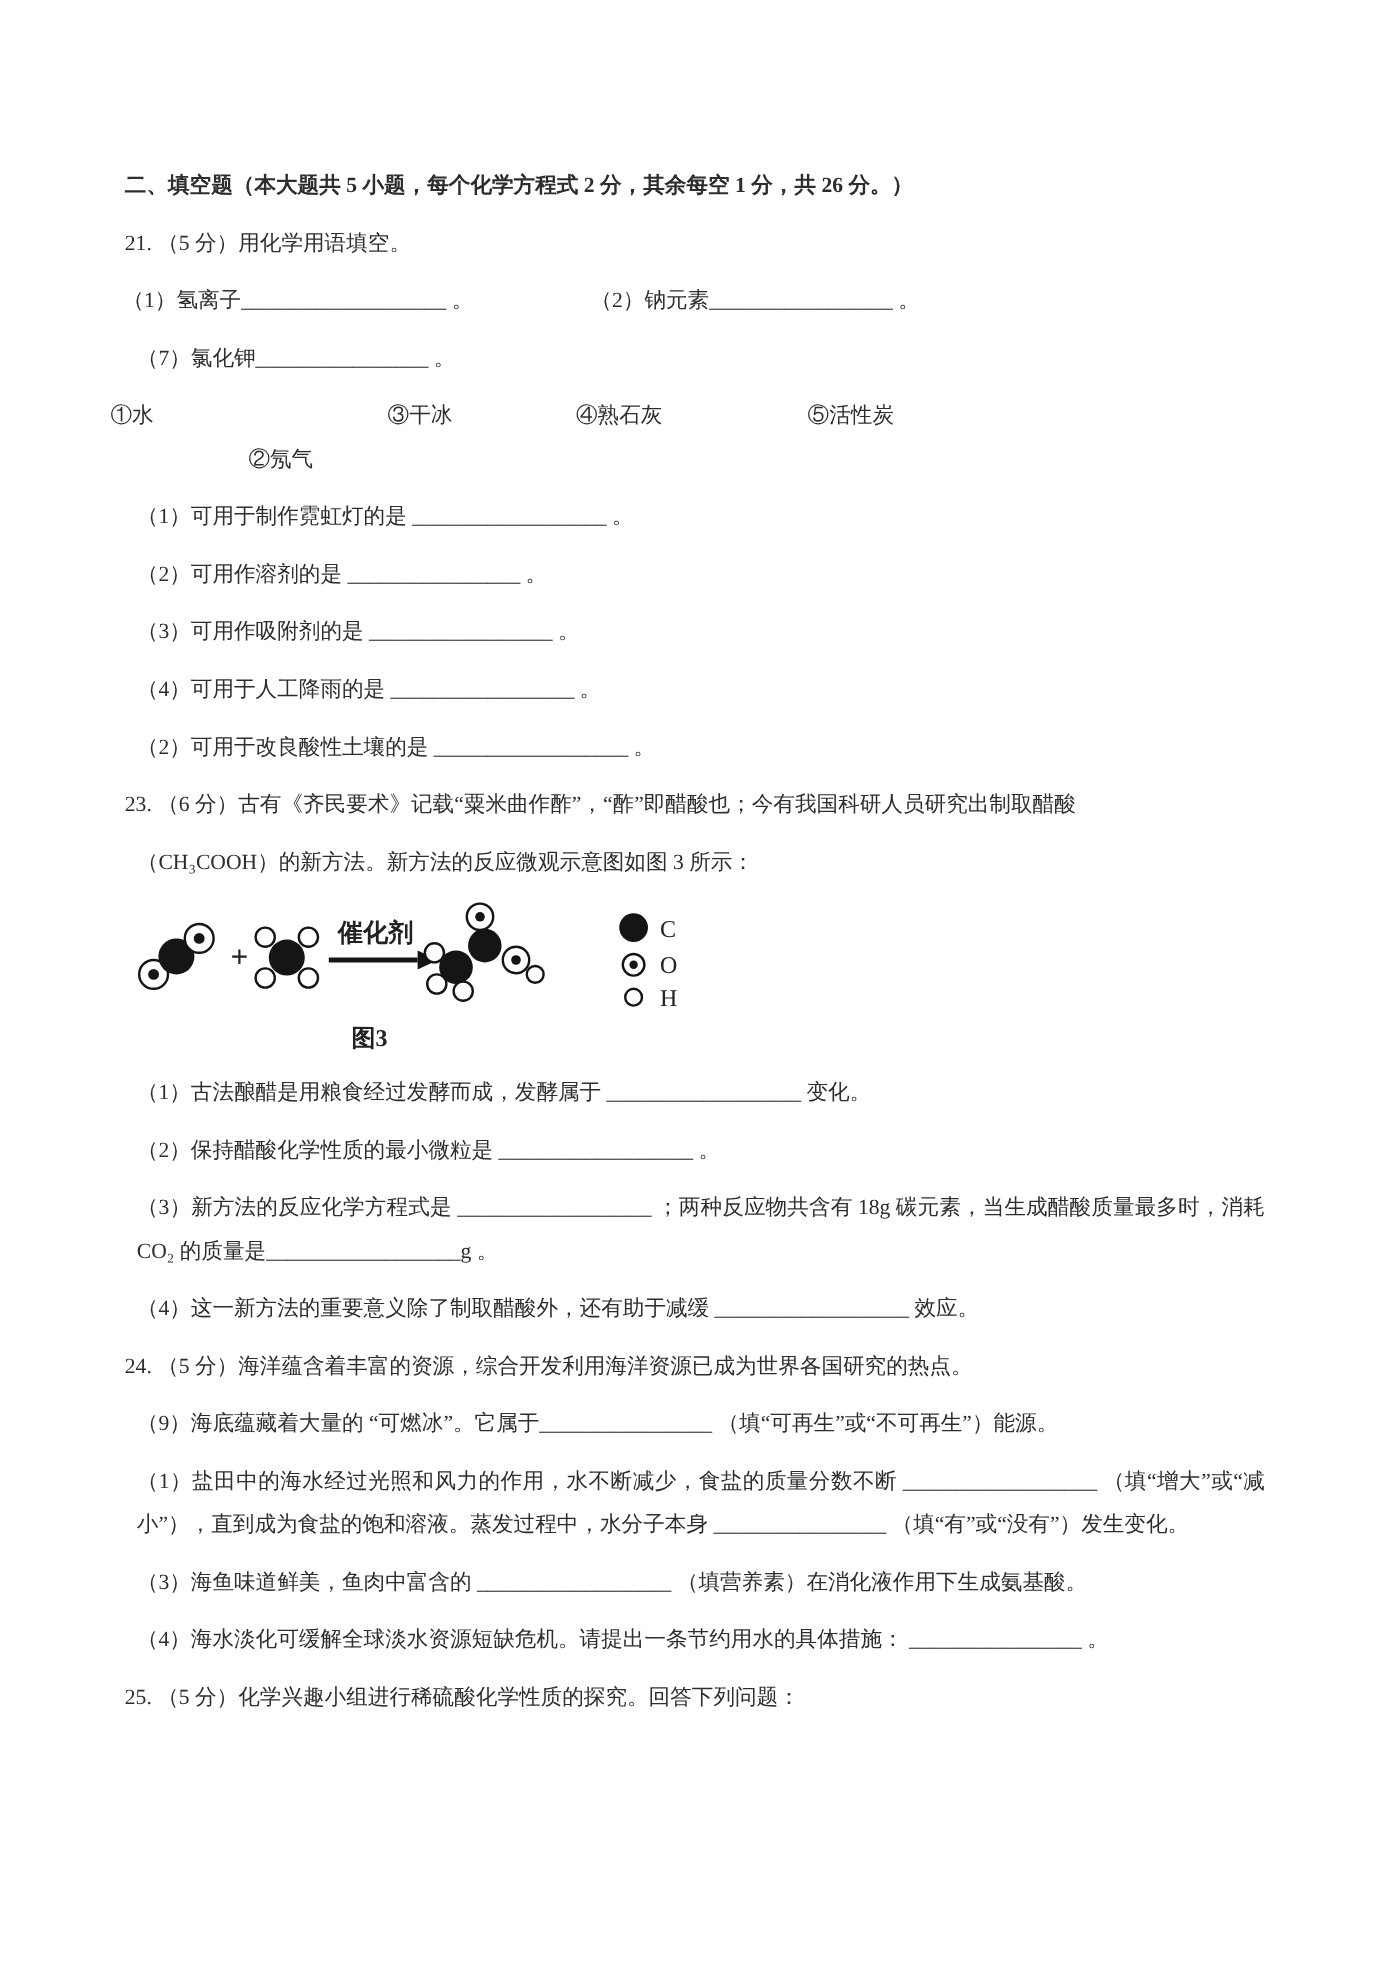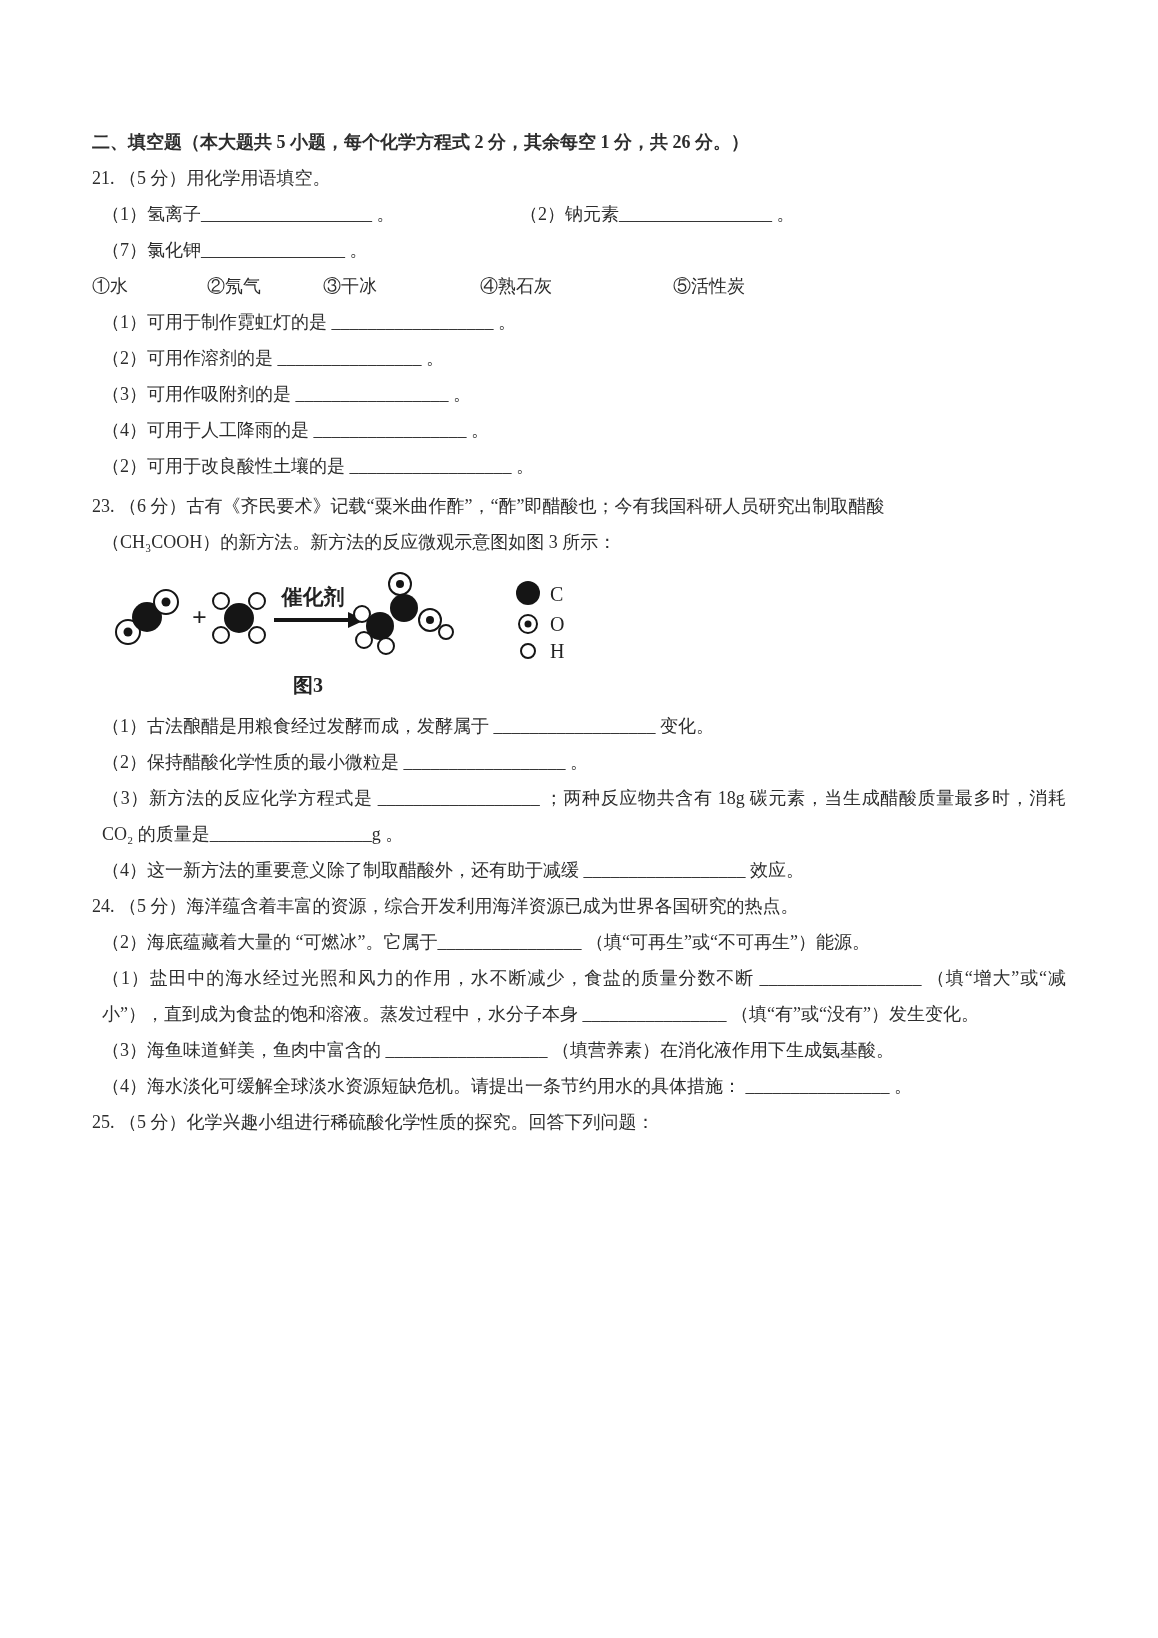--- a/index.html
+++ b/index.html
@@ -6,29 +6,29 @@
   html, body { margin: 0; padding: 0; }
   body {
     width: 1158px;
     height: 1638px;
     background: #ffffff;
     font-family: "Liberation Serif", "DejaVu Serif", serif;
     font-size: 18px;
     color: #2d2d2d;
   }
   .page { padding: 124px 92px 0 92px; }
-  .line { margin: 0; line-height: 36px; text-align: left; }
+  .line { margin: 12px; line-height: 36px; text-align: left; }
   .just { text-align: justify; }
   .bold { font-weight: bold; }
   .ind { padding-left: 10px; }
-  .two-col { display: flex; line-height: 36px; padding-left: 10px; gap: 28px; }
+  .two-col { display: flex; line-height: 36px; padding-left: 10px; }
   .col1 { width: 390px; flex: 0 0 390px; }
   .opts { display: flex; line-height: 36px; }
   .opt1 { width: 115px; flex: 0 0 115px; }
-  .opt2 { width: 116px; flex: 0 0 116px; }
+  .opt2 { width: 116px; flex: 0 0 116px; margin-top: 36px; }
   .opt3 { width: 157px; flex: 0 0 157px; }
   .opt4 { width: 193px; flex: 0 0 193px; }
   .gap-sm { margin-top: 4px; }
   .diagram-wrap { margin: 8px 0 8px 16px; }
   .diagram-wrap svg { display: block; }
   .svg-label { font-family: "Liberation Serif", "DejaVu Serif", serif; fill: #222; }
 </style>
 </head>
 <body>
 
@@ -112,20 +112,20 @@
       <text class="svg-label" x="200" y="124" font-size="20" font-weight="bold" text-anchor="middle">图3</text>
     </svg>
   </div>
 
   <p class="line ind">（1）古法酿醋是用粮食经过发酵而成，发酵属于 __________________ 变化。</p>
   <p class="line ind">（2）保持醋酸化学性质的最小微粒是 __________________ 。</p>
   <p class="line ind just">（3）新方法的反应化学方程式是 __________________ ；两种反应物共含有  18g 碳元素，当生成醋酸质量最多时，消耗 CO₂ 的质量是__________________g 。</p>
   <p class="line ind">（4）这一新方法的重要意义除了制取醋酸外，还有助于减缓 __________________ 效应。</p>
 
   <p class="line">24. （5 分）海洋蕴含着丰富的资源，综合开发利用海洋资源已成为世界各国研究的热点。</p>
-  <p class="line ind">（2）海底蕴藏着大量的 “可燃冰”。它属于________________ （填“可再生”或“不可再生”）能源。</p>
+  <p class="line ind">（9）海底蕴藏着大量的 “可燃冰”。它属于________________ （填“可再生”或“不可再生”）能源。</p>
   <p class="line ind just">（1）盐田中的海水经过光照和风力的作用，水不断减少，食盐的质量分数不断  __________________ （填“增大”或“减小”），直到成为食盐的饱和溶液。蒸发过程中，水分子本身 ________________ （填“有”或“没有”）发生变化。</p>
   <p class="line ind">（3）海鱼味道鲜美，鱼肉中富含的 __________________ （填营养素）在消化液作用下生成氨基酸。</p>
   <p class="line ind">（4）海水淡化可缓解全球淡水资源短缺危机。请提出一条节约用水的具体措施： ________________ 。</p>
 
   <p class="line">25. （5 分）化学兴趣小组进行稀硫酸化学性质的探究。回答下列问题：</p>
 
 </div>
 
 </body></html>

